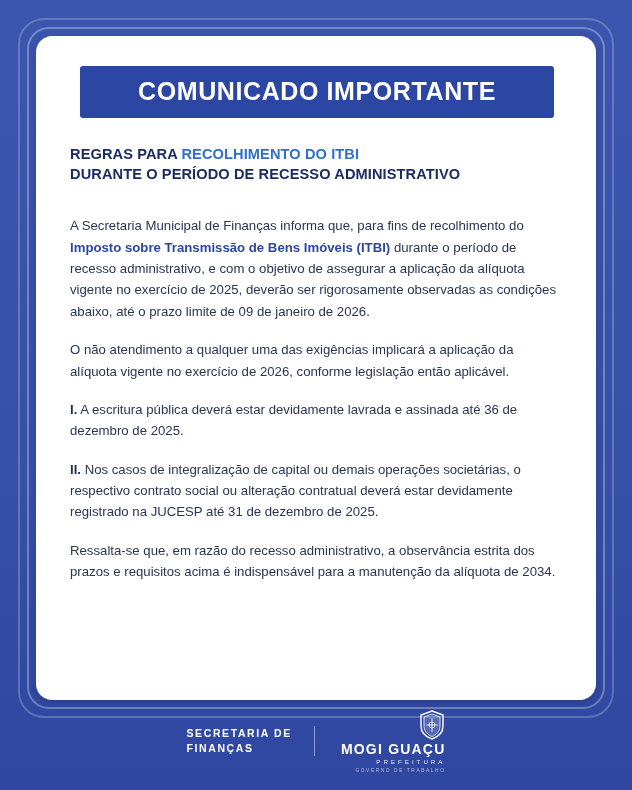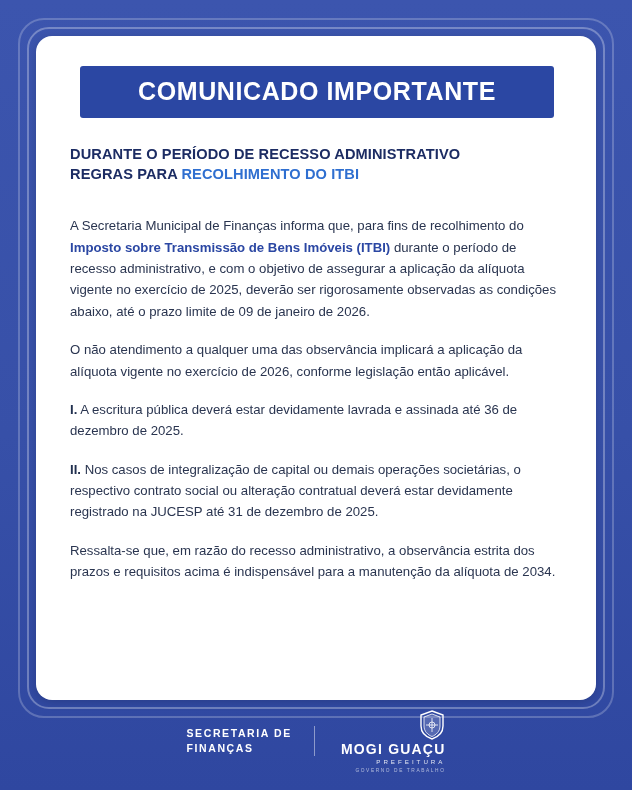--- a/index.html
+++ b/index.html
@@ -157,33 +157,33 @@
 <div class="poster">
 
   <div class="frame-outer"></div>
   <div class="frame-mid"></div>
 
   <div class="card">
 
     <div class="banner">COMUNICADO IMPORTANTE</div>
 
     <div class="subtitle">
-      <div>DURANTE O PERÍODO DE RECESSO ADMINISTRATIVO</div>
       <div>
         <span>REGRAS PARA </span><span class="hl">RECOLHIMENTO DO ITBI</span>
       </div>
+      <div>DURANTE O PERÍODO DE RECESSO ADMINISTRATIVO</div>
     </div>
 
     <div class="body-text">
 
       <p class="para">
         <span>A Secretaria Municipal de Finanças informa que, para fins de recolhimento do </span><b>Imposto sobre Transmissão de Bens Imóveis (ITBI)</b><span> durante o período de recesso administrativo, e com o objetivo de assegurar a aplicação da alíquota vigente no exercício de 2025, deverão ser rigorosamente observadas as condições abaixo, até o prazo limite de 09 de janeiro de 2026.</span>
       </p>
 
-      <p class="para">O não atendimento a qualquer uma das observância implicará a aplicação da alíquota vigente no exercício de 2026, conforme legislação então aplicável.</p>
+      <p class="para">O não atendimento a qualquer uma das exigências implicará a aplicação da alíquota vigente no exercício de 2026, conforme legislação então aplicável.</p>
 
       <p class="para">
         <span class="lead">I.</span><span> A escritura pública deverá estar devidamente lavrada e assinada até 36 de dezembro de 2025.</span>
       </p>
 
       <p class="para">
         <span class="lead">II.</span><span> Nos casos de integralização de capital ou demais operações societárias, o respectivo contrato social ou alteração contratual deverá estar devidamente registrado na JUCESP até 31 de dezembro de 2025.</span>
       </p>
 
 

